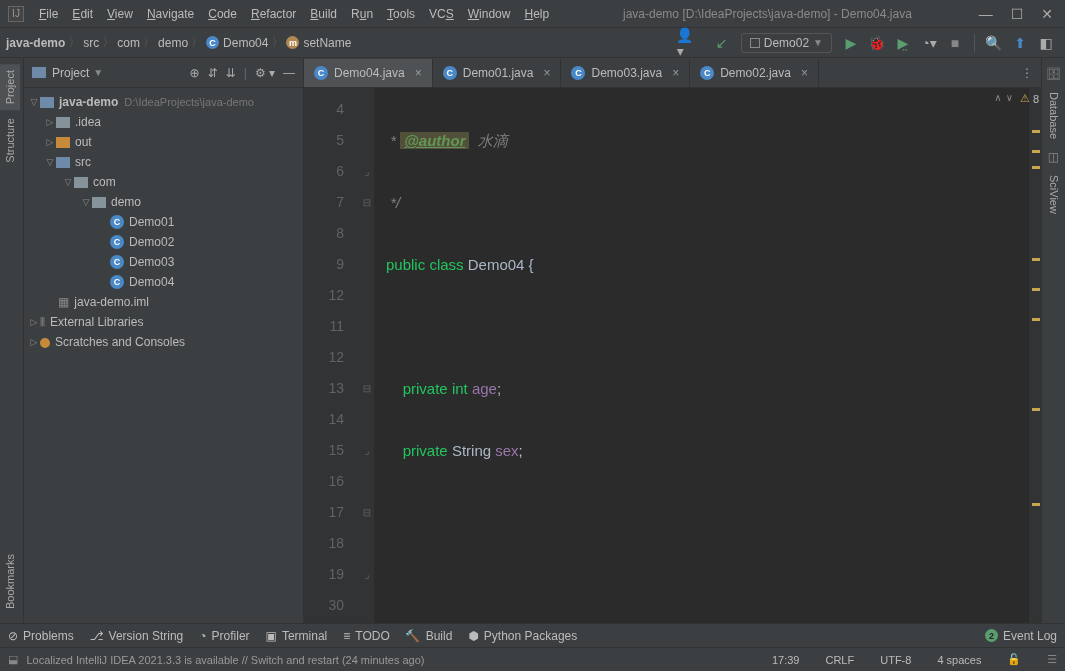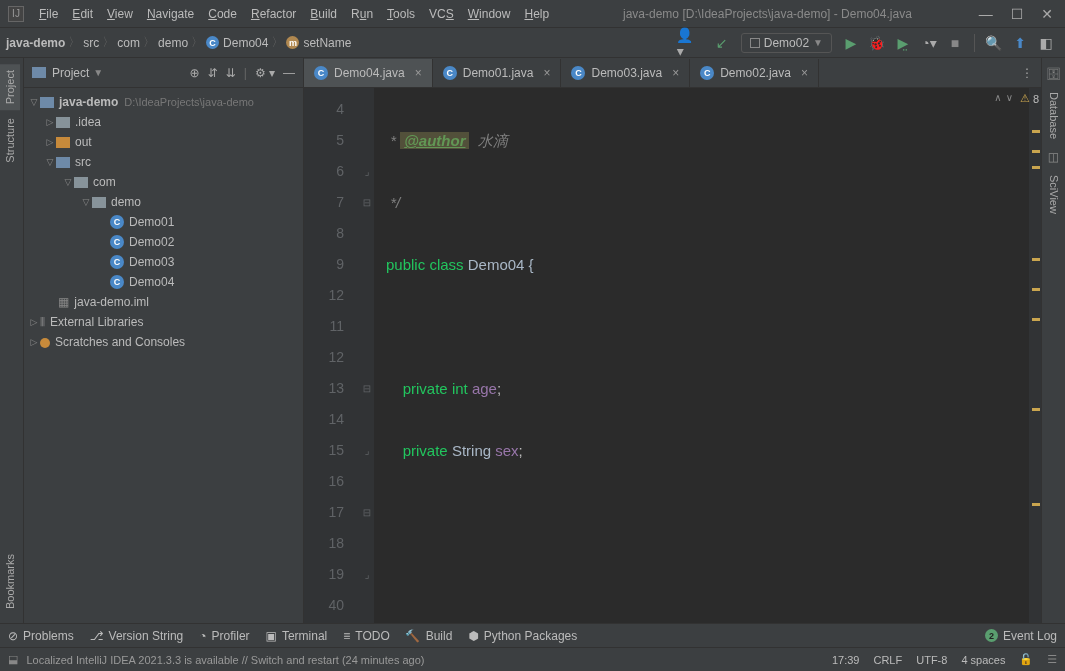--- a/index.html
+++ b/index.html
@@ -67,21 +67,21 @@
 .error-stripe .warn-count{ position:absolute; top:4px; right:2px; font-size:11px; color:#bbb; display:flex; align-items:center; gap:3px;}
 .error-stripe .warn-count::before{content:"⚠"; color:#c9a54f;}
 .error-stripe .mark { position:absolute; right:1px; width:8px; height:3px; background:#c9a54f;}
 .error-stripe .nav{position:absolute; top:4px; right:28px; display:flex; gap:4px; color:#888; font-size:10px;}
 .bottom-tools { height:24px; background:#3c3f41; border-top:1px solid #323232; display:flex; align-items:center; padding:0 8px; gap:16px;}
 .bottom-tools .bt { display:flex; align-items:center; gap:5px; cursor:default;}
 .bottom-tools .evt{ margin-left:auto; display:flex; align-items:center; gap:5px;}
 .bottom-tools .evt .dot{width:13px;height:13px;border-radius:50%;background:#5a9e6f;display:inline-flex;align-items:center;justify-content:center;color:#222;font-size:9px;font-weight:bold;}
 .statusbar { height:24px; background:#3c3f41; border-top:1px solid #323232; display:flex; align-items:center; padding:0 8px; font-size:11px;}
 .statusbar .msg{ color:#999;}
-.statusbar .right{ margin-left:auto; display:flex; gap:14px; align-items:center;}
+.statusbar .right{ margin-left:auto; display:flex; gap:26px; align-items:center;}
 .statusbar .lock{ color:#aaa;}
 </style>
 </head>
 <body>
 
 <div class="titlebar">
   <span class="logo">IJ</span>
   <div class="menubar">
     <span><u>F</u>ile</span>
     <span><u>E</u>dit</span>
@@ -264,21 +264,21 @@
         <div class="ln">12</div>
         <div class="ln">11</div>
         <div class="ln">12</div>
         <div class="ln">13</div>
         <div class="ln">14</div>
         <div class="ln">15</div>
         <div class="ln">16</div>
         <div class="ln">17</div>
         <div class="ln">18</div>
         <div class="ln">19</div>
-        <div class="ln">40</div>
+        <div class="ln">30</div>
         <div class="ln">21</div>
       </div>
       <div class="foldgutter">
         <div class="fm"></div>
           <div class="fm"></div>
         <div class="fm">⌟</div>
         <div class="fm">⊟</div>
         <div class="fm"></div>
           <div class="fm"></div>
           <div class="fm"></div>

